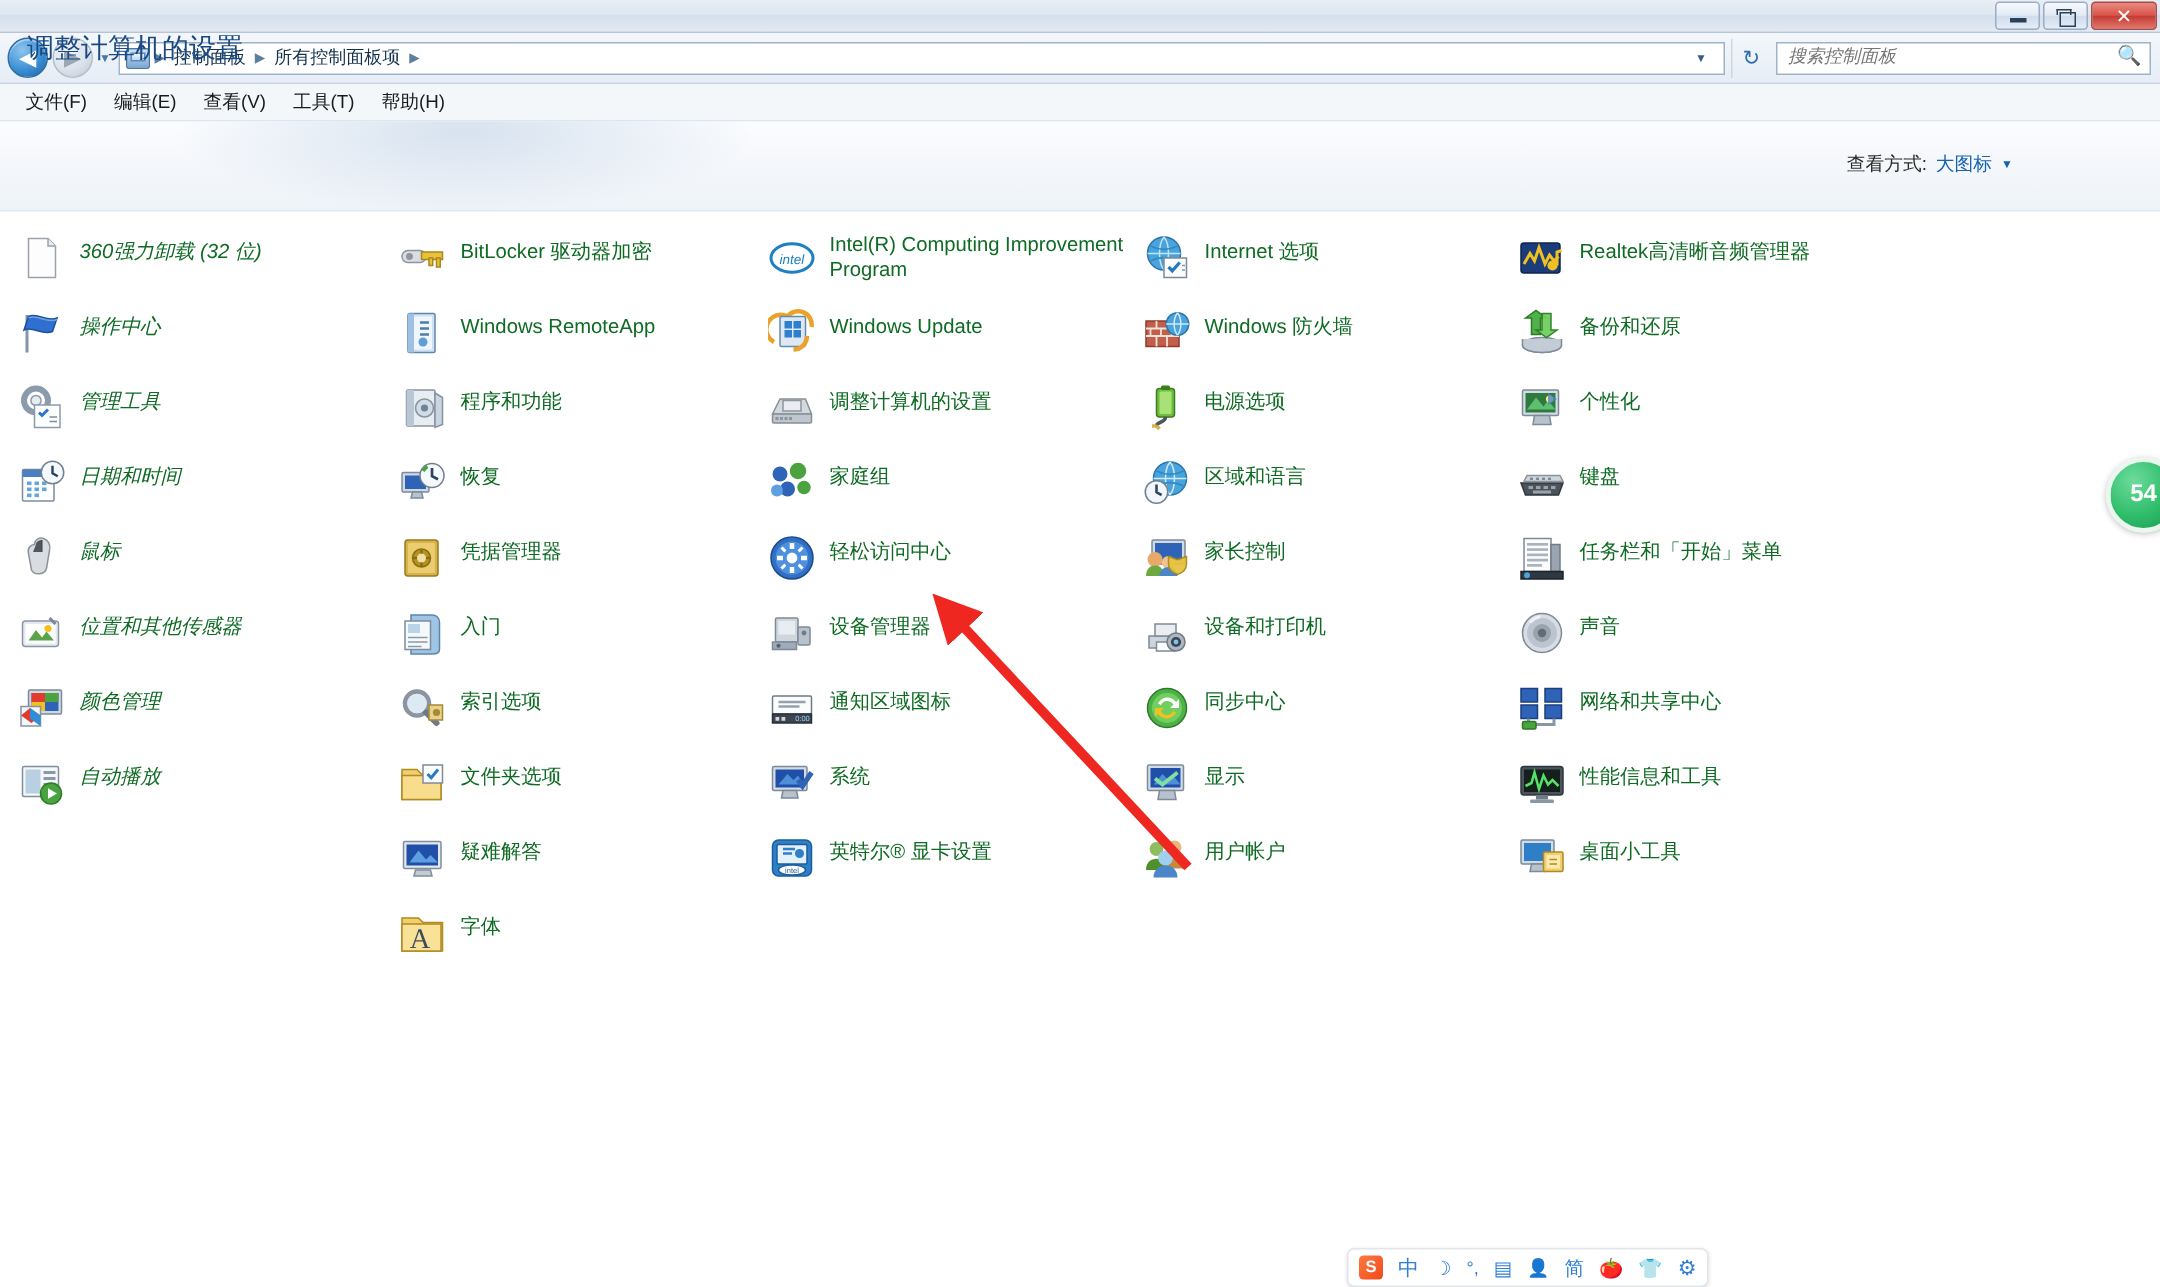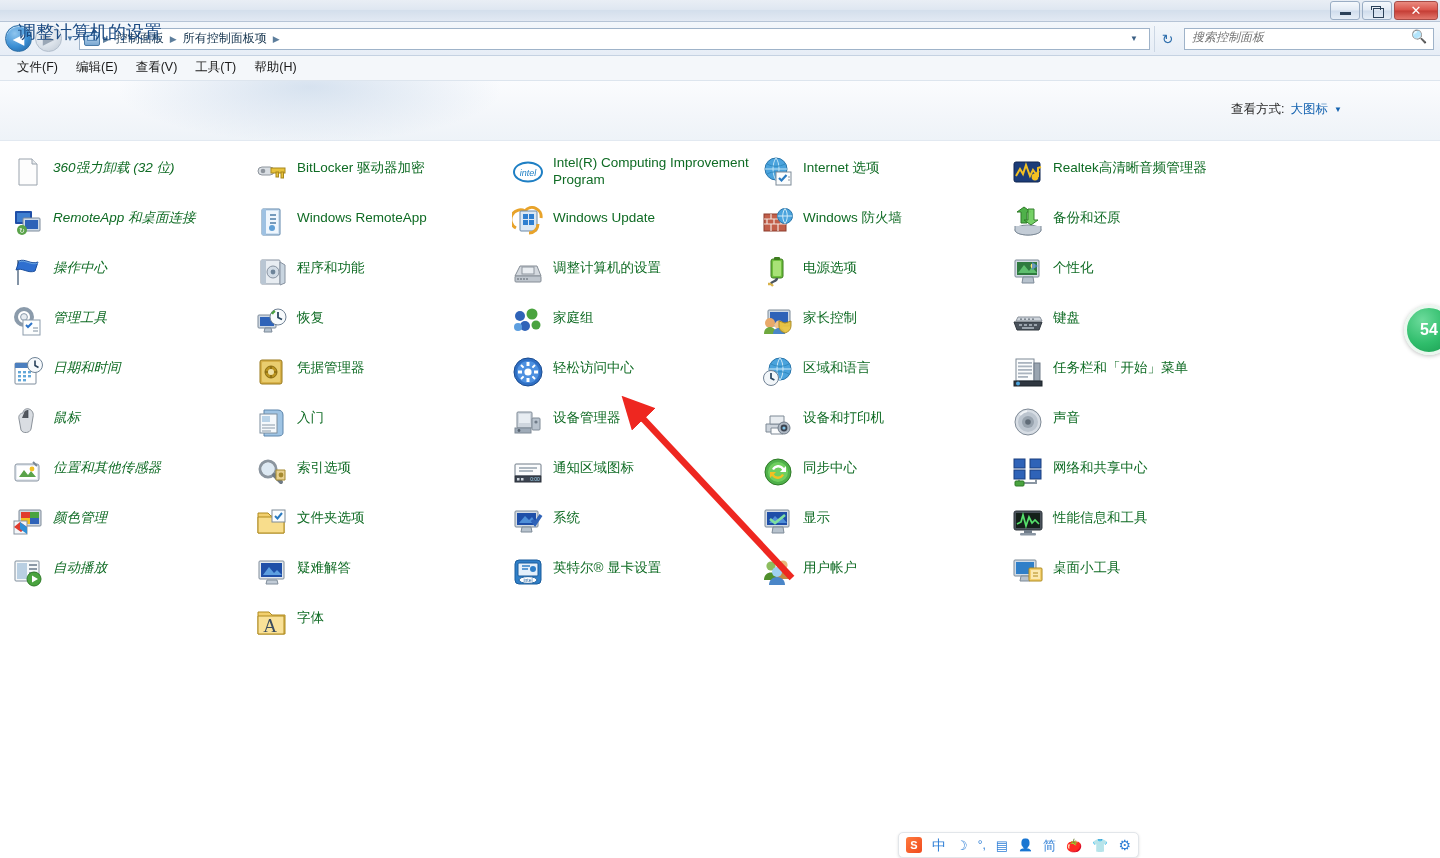--- a/index.html
+++ b/index.html
@@ -105,21 +105,21 @@
     font-family: "Liberation Sans", sans-serif; font-size: 12px;
     font-style: italic; color: #8d99a6; background: transparent;
   }
   .search-glass { color: #35679c; font-size: 13px; }
 
   
   #menubar {
     position: absolute; top: 56px; left: 0; width: 1440px; height: 25px;
     background: #f4f7fa;
     border-bottom: 1px solid #dde5ee;
-    display: flex; align-items: flex-start; padding-left: 8px;
+    display: flex; align-items: center; padding-left: 8px;
   }
   .menuitem {
     font-size: 12.5px; color: #1a1a1a; padding: 3px 9px; white-space: nowrap;
   }
 
   
   #contenthead {
     position: absolute; top: 81px; left: 0; width: 1440px; height: 60px;
     background: linear-gradient(to bottom, #fbfcfe 0%, #f3f6fa 60%, #eef3f8 100%);
     border-bottom: 1px solid #e2e9f1;
@@ -140,21 +140,21 @@
   #viewmode .vm-value { color: #1563b0; }
   #viewmode .vm-caret { color: #1563b0; font-size: 8px; }
 
   
   #grid {
     position: absolute; top: 150px; left: 0; width: 1440px; height: 530px;
     background: #ffffff;
   }
   .col { position: absolute; top: 0; width: 250px; }
   .col.c0 { left: 12px; font-style: italic; }
-  .col.c1 { left: 256px; }
+  .col.c1 { left: 266px; }
   .col.c2 { left: 512px; }
   .col.c3 { left: 762px; }
   .col.c4 { left: 1012px; width: 300px; }
 
   .cpitem {
     display: flex; align-items: flex-start; gap: 9px;
     height: 50px; padding-top: 4px;
   }
   .cpitem .ico {
     width: 32px; height: 32px; flex: 0 0 32px;
@@ -280,33 +280,20 @@
           <svg viewBox="0 0 32 32">
             <path d="M7 3h13l5 5v21H7z" fill="#fdfdfd" stroke="#9aa3ad"></path>
             <path d="M20 3v5h5" fill="#e8ebee" stroke="#9aa3ad"></path>
           </svg>
         </span>
         <span class="lbl">360强力卸载 (32 位)</span>
       </div>
       <div class="cpitem">
         <span class="ico">
           <svg viewBox="0 0 32 32">
-            <rect x="3" y="5" width="17" height="13" rx="1" fill="#1f4fa8"></rect>
-            <rect x="5" y="7" width="13" height="9" fill="#3f7fd0"></rect>
-            <rect x="11" y="12" width="17" height="13" rx="1" fill="#cfdbe8" stroke="#7f8c9b"></rect>
-            <rect x="13" y="14" width="13" height="9" fill="#2e63b8"></rect>
-            <circle cx="10" cy="24" r="5" fill="#5aa34a"></circle>
-            <text x="10" y="27" font-size="7" fill="#fff" text-anchor="middle">↻</text>
-          </svg>
-        </span>
-        <span class="lbl">RemoteApp 和桌面连接</span>
-      </div>
-      <div class="cpitem">
-        <span class="ico">
-          <svg viewBox="0 0 32 32">
             <path d="M6 4v25" stroke="#8494a6" stroke-width="2"></path>
             <path d="M7 5c6-3 12 4 19 1l-3 9c-7 3-13-4-19-1z" fill="#2f6fd0" stroke="#1d4f9c"></path>
             <path d="M7 6c6-3 12 4 19 1" fill="none" stroke="#6aa4e0"></path>
           </svg>
         </span>
         <span class="lbl">操作中心</span>
       </div>
       <div class="cpitem">
         <span class="ico">
           <svg viewBox="0 0 32 32">
@@ -671,42 +658,42 @@
             <rect x="11" y="5" width="8" height="15" rx="1" fill="#a8e277"></rect>
             <path d="M15 22c0 4-6 3-6 6" fill="none" stroke="#4a5560" stroke-width="2.4"></path>
             <path d="M9 28h-3M9 28l2 2" stroke="#d8b24a" stroke-width="2.4"></path>
           </svg>
         </span>
         <span class="lbl">电源选项</span>
       </div>
       <div class="cpitem">
         <span class="ico">
           <svg viewBox="0 0 32 32">
+            <circle cx="18" cy="13" r="11" fill="#4aa3dd" stroke="#2a76ab"></circle>
+            <path d="M7 13h22M18 2c4 5 4 17 0 22M18 2c-4 5-4 17 0 22" fill="none" stroke="#cfeaf8"></path>
+            <path d="M9 8c6 3 12 3 18 0M9 18c6-3 12-3 18 0" fill="none" stroke="#2f8ac0"></path>
+            <circle cx="9" cy="22" r="7.5" fill="#f2f6f9" stroke="#6f8093"></circle>
+            <path d="M9 17v5.2l3.4 1.8" stroke="#2a4660" stroke-width="1.7" fill="none"></path>
+          </svg>
+        </span>
+        <span class="lbl">区域和语言</span>
+      </div>
+      <div class="cpitem">
+        <span class="ico">
+          <svg viewBox="0 0 32 32">
             <rect x="6" y="4" width="22" height="16" rx="1" fill="#cfdae6" stroke="#7d8a97"></rect>
             <rect x="8" y="6" width="18" height="12" fill="#2f63b8"></rect>
             <circle cx="8" cy="17" r="5" fill="#e8a96a"></circle>
             <path d="M2 28c0-5 3-7 6-7s6 2 6 7z" fill="#6fa83f"></path>
             <circle cx="17" cy="19" r="4.4" fill="#f0c48e"></circle>
             <path d="M11 28c0-4 3-6 6-6s6 2 6 6z" fill="#4a86c8"></path>
             <path d="M23 17l6-2 0 5c0 4-3 6-6 7-3-1-6-3-6-7l0-5z" fill="#e8c23b" stroke="#a8871d" opacity=".92"></path>
           </svg>
         </span>
         <span class="lbl">家长控制</span>
-      </div>
-      <div class="cpitem">
-        <span class="ico">
-          <svg viewBox="0 0 32 32">
-            <circle cx="18" cy="13" r="11" fill="#4aa3dd" stroke="#2a76ab"></circle>
-            <path d="M7 13h22M18 2c4 5 4 17 0 22M18 2c-4 5-4 17 0 22" fill="none" stroke="#cfeaf8"></path>
-            <path d="M9 8c6 3 12 3 18 0M9 18c6-3 12-3 18 0" fill="none" stroke="#2f8ac0"></path>
-            <circle cx="9" cy="22" r="7.5" fill="#f2f6f9" stroke="#6f8093"></circle>
-            <path d="M9 17v5.2l3.4 1.8" stroke="#2a4660" stroke-width="1.7" fill="none"></path>
-          </svg>
-        </span>
-        <span class="lbl">区域和语言</span>
       </div>
       <div class="cpitem">
         <span class="ico">
           <svg viewBox="0 0 32 32">
             <path d="M4 18h21v8H4z" fill="#cdd4dc" stroke="#7f8a96"></path>
             <path d="M8 10h14v8H8z" fill="#e9edf1" stroke="#7f8a96"></path>
             <path d="M9 22h12v6H9z" fill="#fbfcfd" stroke="#7f8a96"></path>
             <circle cx="22" cy="22" r="6" fill="#adb7c2" stroke="#6f7b88"></circle>
             <circle cx="22" cy="22" r="3.4" fill="#3c4450"></circle>
             <circle cx="22" cy="22" r="1.6" fill="#7fc4e8"></circle>

